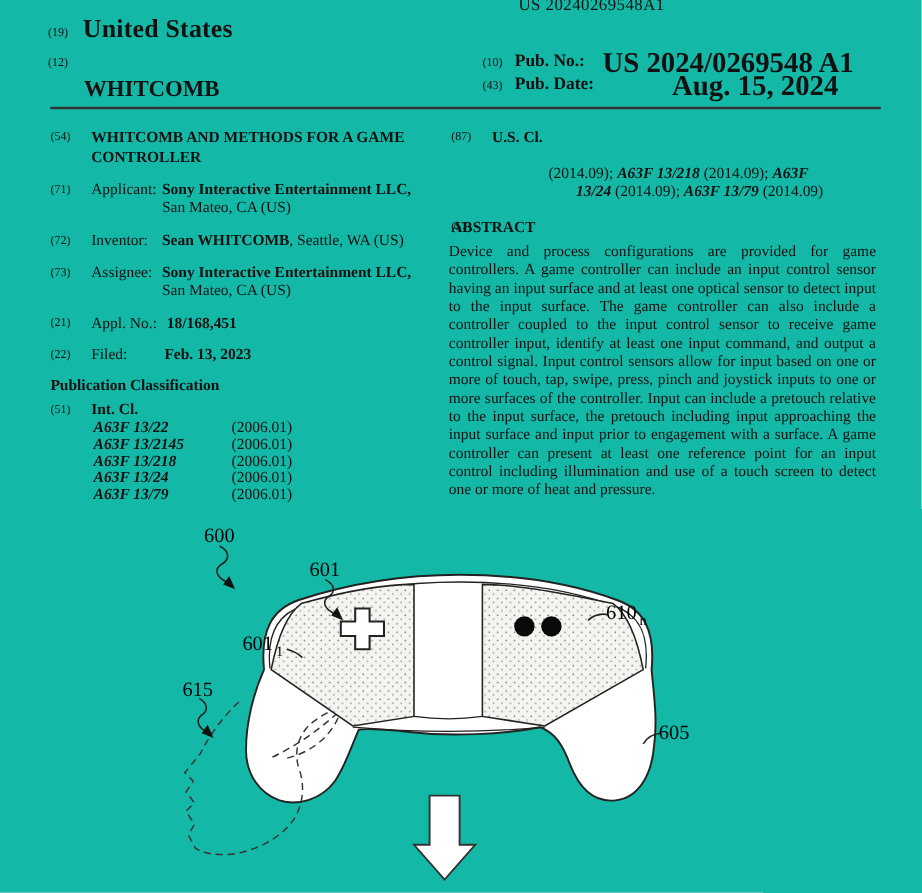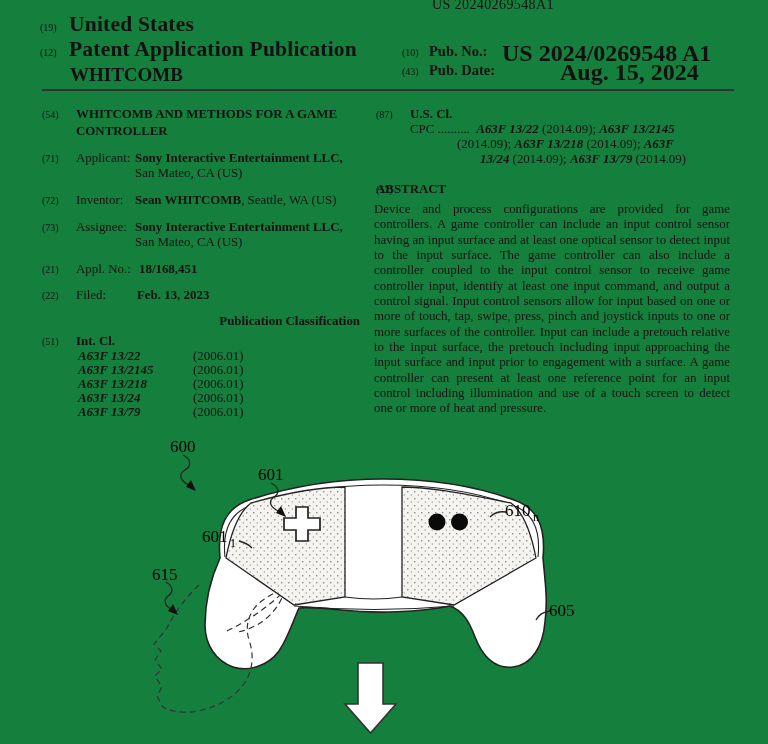--- a/index.html
+++ b/index.html
@@ -1,17 +1,17 @@
 <!DOCTYPE html>
 <html><head>
 <meta charset="utf-8">
 <style>
   html,body{margin:0;padding:0;background:#e8e8e8;}
   .page{
-    position:relative;width:768px;height:744px;background:#15803d;
+    position:relative;width:768px;height:744px;background:#14b8a6;
     font-family:"Liberation Serif", serif;color:#111;overflow:hidden;
   }
   .abs{position:absolute;white-space:nowrap;}
   .num{font-size:10px;color:#111;}
   .b{font-weight:bold;}
   .bi{font-weight:bold;font-style:italic;}
   .body-txt{font-size:12.9px;}
   .h-big{font-size:21.5px;font-weight:bold;letter-spacing:.2px;}
   .h-name{font-size:19px;font-weight:bold;}
   .pub-no-val{font-size:24px;font-weight:bold;}
@@ -25,21 +25,20 @@
 </head>
 <body>
 
 <div class="page">
 
   <div class="doc-top">US 20240269548A1</div>
 
   <span class="abs num" style="left:40px;top:22px">(19)</span>
   <span class="abs h-big" style="left:69px;top:12px">United States</span>
   <span class="abs num" style="left:40px;top:47px">(12)</span>
-  <span class="abs h-big" style="left:69px;top:37px">Patent Application Publication</span>
   <span class="abs h-name" style="left:70px;top:64px">WHITCOMB</span>
 
   <span class="abs num" style="left:402px;top:47px">(10)</span>
   <span class="abs pub-lbl" style="left:429px;top:43px">Pub. No.:</span>
   <span class="abs pub-no-val" style="left:502px;top:40px">US 2024/0269548 A1</span>
   <span class="abs num" style="left:402px;top:66px">(43)</span>
   <span class="abs pub-lbl" style="left:429px;top:62px">Pub. Date:</span>
   <span class="abs pub-no-val" style="left:560px;top:59px">Aug. 15, 2024</span>
 
   <div class="rule"></div>
@@ -63,40 +62,39 @@
   <span class="abs body-txt" style="left:135px;top:235px">San Mateo, CA (US)</span>
 
   <span class="abs num" style="left:42px;top:264px">(21)</span>
   <span class="abs body-txt" style="left:76px;top:262px">Appl. No.:</span>
   <span class="abs body-txt b" style="left:139px;top:262px">18/168,451</span>
 
   <span class="abs num" style="left:42px;top:290px">(22)</span>
   <span class="abs body-txt" style="left:76px;top:288px">Filed:</span>
   <span class="abs body-txt b" style="left:137px;top:288px">Feb. 13, 2023</span>
 
-  <span class="abs body-txt b" style="left:42px;top:314px;width:318px;text-align:right;white-space:nowrap">Publication Classification</span>
+  <span class="abs body-txt b" style="left:42px;top:314px;width:318px;text-align:left;white-space:nowrap">Publication Classification</span>
 
   <span class="abs num" style="left:42px;top:336px">(51)</span>
   <span class="abs body-txt b" style="left:76px;top:334px">Int. Cl.</span>
 
   <span class="abs body-txt bi" style="left:78px;top:349px">A63F 13/22</span>
   <span class="abs body-txt" style="left:193px;top:349px">(2006.01)</span>
   <span class="abs body-txt bi" style="left:78px;top:363px">A63F 13/2145</span>
   <span class="abs body-txt" style="left:193px;top:363px">(2006.01)</span>
   <span class="abs body-txt bi" style="left:78px;top:377px">A63F 13/218</span>
   <span class="abs body-txt" style="left:193px;top:377px">(2006.01)</span>
   <span class="abs body-txt bi" style="left:78px;top:391px">A63F 13/24</span>
   <span class="abs body-txt" style="left:193px;top:391px">(2006.01)</span>
   <span class="abs body-txt bi" style="left:78px;top:405px">A63F 13/79</span>
   <span class="abs body-txt" style="left:193px;top:405px">(2006.01)</span>
 
   <span class="abs num" style="left:376px;top:109px">(87)</span>
   <span class="abs body-txt b" style="left:410px;top:107px">U.S. Cl.</span>
 
-  <span class="abs body-txt" style="left:410px;top:122px"><span>CPC</span>&nbsp;<span>..........</span>&nbsp;&nbsp;<span class="bi">A63F 13/22</span><span> (2014.09); </span><span class="bi">A63F 13/2145</span></span>
 
   <span class="abs body-txt" style="left:457px;top:137px"><span>(2014.09); </span><span class="bi">A63F 13/218</span><span> (2014.09); </span><span class="bi">A63F</span></span>
 
   <span class="abs body-txt" style="left:480px;top:152px"><span class="bi">13/24</span><span> (2014.09); </span><span class="bi">A63F 13/79</span><span> (2014.09)</span></span>
 
   <span class="abs num" style="left:376px;top:184px">(57)</span>
   <span class="abs body-txt b" style="left:376px;top:182px;width:352px;text-align:left">ABSTRACT</span>
 
   <div class="abs body-txt just" style="left:374px;top:202px;width:356px;">Device and process configurations are provided for game controllers. A game controller can include an input control sensor having an input surface and at least one optical sensor to detect input to the input surface. The game controller can also include a controller coupled to the input control sensor to receive game controller input, identify at least one input command, and output a control signal. Input control sensors allow for input based on one or more of touch, tap, swipe, press, pinch and joystick inputs to one or more surfaces of the controller. Input can include a pretouch relative to the input surface, the pretouch including input approaching the input surface and input prior to engagement with a surface. A game controller can present at least one reference point for an input control including illumination and use of a touch screen to detect one or more of heat and pressure.</div>
 

